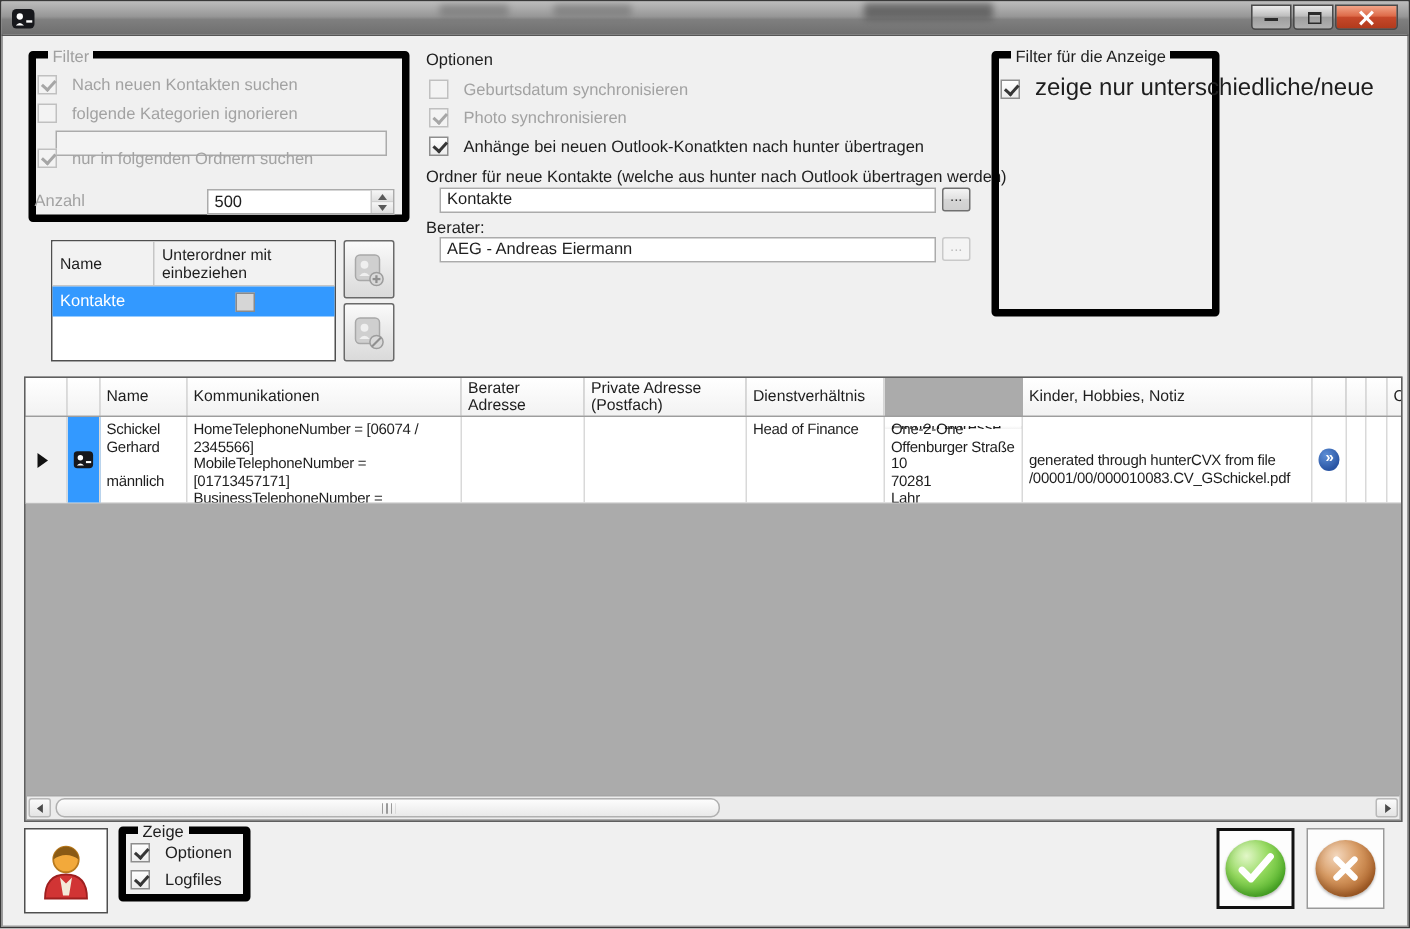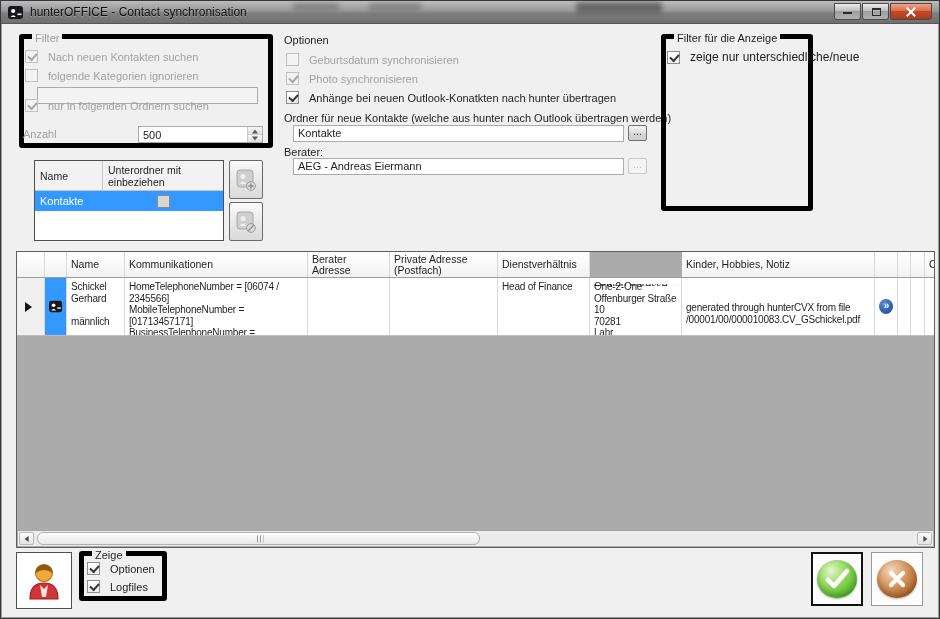--- a/index.html
+++ b/index.html
@@ -119,21 +119,20 @@
 
 <div id="window">
 
   <div class="titlebar">
     <svg class="app-icon" viewBox="0 0 16 15">
       <rect x="0" y="1" width="15" height="13" rx="3" fill="#17181c"></rect>
       <circle cx="5.2" cy="6" r="2.1" fill="#fff"></circle>
       <path d="M2.5 12 Q5.2 8.6 8 12 Z" fill="#fff"></path>
       <rect x="9.5" y="8.5" width="4" height="1.6" fill="#fff"></rect>
     </svg>
-    <span class="title-text">hunterOFFICE - Contact synchronisation</span>
     <span class="smudge s1"></span>
     <span class="smudge s2"></span>
     <span class="smudge s3"></span>
     <div class="winbtns">
       <div class="winbtn">
           <span class="glyph-min"></span>
         </div>
       <div class="winbtn">
           <span class="glyph-max"></span>
         </div>
@@ -218,21 +217,21 @@
   <div class="mini-btn" style="left:627px; top:124px;">...</div>
   <span class="lbl" style="position:absolute; left:283px; top:145px;">Berater:</span>
   <div class="textbox" style="left:292px; top:157px; width:331px;">AEG - Andreas Eiermann</div>
   <div class="mini-btn dis" style="left:627px; top:157px;">...</div>
 
   <div class="groupbox" id="anzeige-group">
     <span class="gb-title">Filter für die Anzeige</span>
   </div>
   <label class="cb checked" style="left:666px; top:49px;">
     <span class="box"></span>
-    <span class="lbl" style="font-size:12px;">zeige nur unterschiedliche/neue</span>
+    <span class="lbl" style="font-size:16px;">zeige nur unterschiedliche/neue</span>
   </label>
 
   <div id="grid">
     <div class="g-head">
       <div class="g-hcell" style="width:28px;"></div>
       <div class="g-hcell" style="width:22px;"></div>
       <div class="g-hcell" style="width:58px;">Name</div>
       <div class="g-hcell" style="width:183px;">Kommunikationen</div>
       <div class="g-hcell" style="width:82px;">Berater Adresse</div>
       <div class="g-hcell" style="width:108px;">Private Adresse (Postfach)</div>

